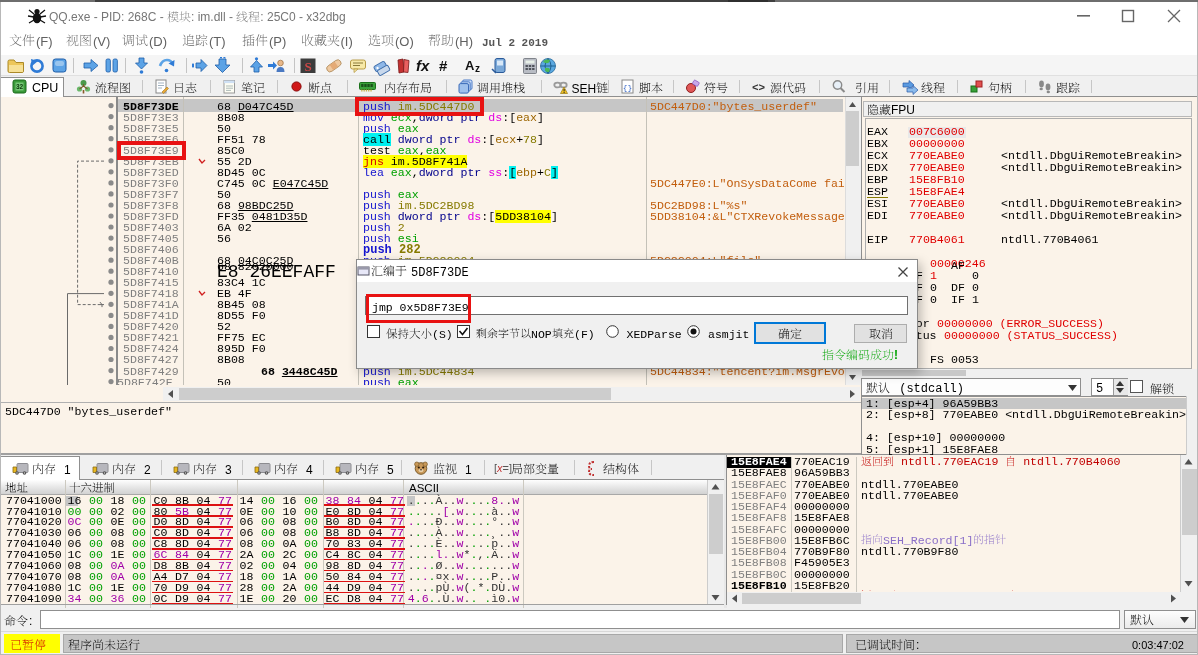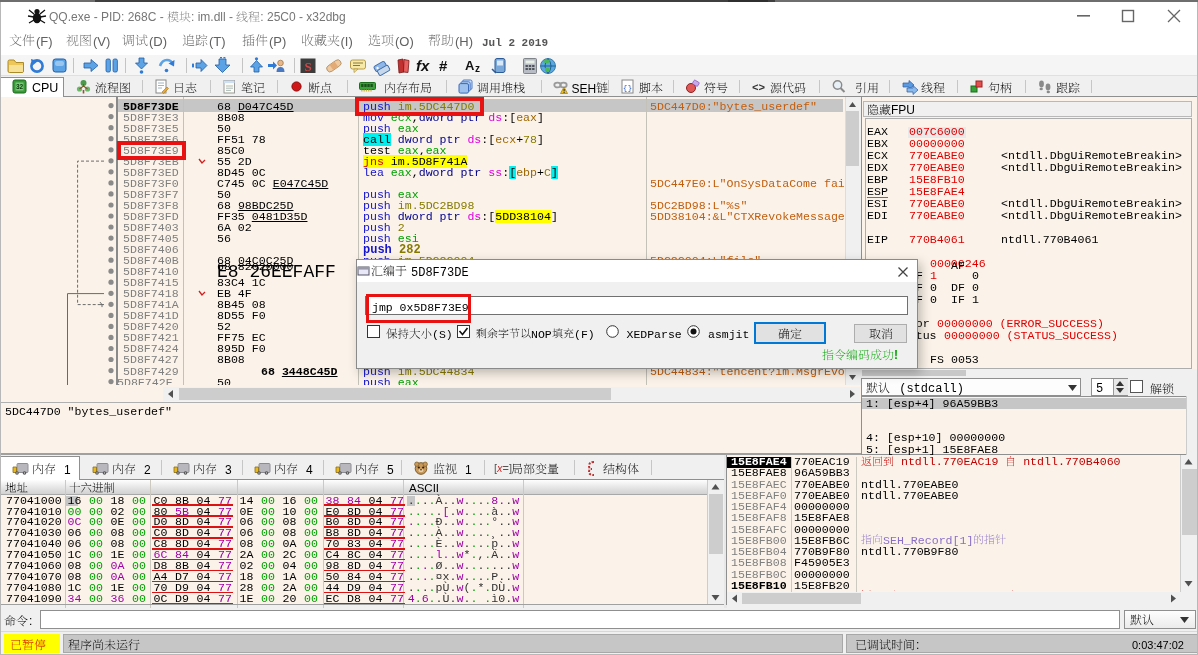--- a/index.html
+++ b/index.html
@@ -751,20 +751,21 @@
     <div style="position:absolute;left:1130px;top:380px;width:13px;height:13px;background:#fff;border:1px solid #555;box-sizing:border-box;"></div>
     <svg class="k" style="left:1150.0px;top:382.7px;width:24.0px;height:12.0px;" viewBox="0 -860 2000 1000">
       <g fill="#000" transform="scale(1,-1)">
         <use href="#g49" x="0"></use>
         <use href="#g50" x="1000"></use>
       </g>
     </svg>
     <div style="position:absolute;left:861.0px;top:396.0px;width:337.0px;height:59.0px;background:#fbf3e9;border:1px solid #8f8f8f;box-sizing:border-box;"></div>
     <div style="position:absolute;left:862.0px;top:397.5px;width:324.0px;height:11.5px;background:#c6c6c6;"></div>
     <div class="fm" style="position:absolute;left:866.0px;top:396.5px;font-size:11.6px;font-weight:normal;color:#000;line-height:14.0px;white-space:pre;">1: [esp+4] 96A59BB3</div>
+    <div class="fm" style="position:absolute;left:866.0px;top:408.0px;font-size:11.6px;font-weight:normal;color:#000;line-height:14.0px;white-space:pre;">2: [esp+8] 770EABE0 &lt;ntdll.DbgUiRemoteBreakin&gt;</div>
     <div class="fm" style="position:absolute;left:866.0px;top:431.0px;font-size:11.6px;font-weight:normal;color:#000;line-height:14.0px;white-space:pre;">4: [esp+10] 00000000</div>
     <div class="fm" style="position:absolute;left:866.0px;top:442.5px;font-size:11.6px;font-weight:normal;color:#000;line-height:14.0px;white-space:pre;">5: [esp+1] 15E8FAE8</div>
     <div style="position:absolute;left:1186.0px;top:396.0px;width:11.0px;height:59.0px;background:#f0f0f0;border-left:1px solid #ccc;"></div>
     <div style="position:absolute;left:0.0px;top:455.0px;width:724.0px;height:153.0px;background:#f0f0f0;"></div>
     <div style="position:absolute;left:0.0px;top:479.0px;width:724.0px;height:1.0px;background:#8f8f8f;"></div>
     <div style="position:absolute;left:0px;top:456px;width:80px;height:24px;background:#fff;border:1px solid #8f8f8f;border-bottom:none;box-sizing:border-box;"></div>
     <svg class="k" style="left:12.0px;top:461.0px;width:17.0px;height:14.0px;" viewBox="0 0 17 14">
       <rect x="5" y="2.5" width="11" height="9" rx="1" fill="#c8c8cc" stroke="#77777c" stroke-width=".8"></rect>
       <path d="M5.5 4 L15.5 4 M5.5 6 L15.5 6 M5.5 8 L15.5 8 M5.5 10 L15.5 10" stroke="#9a9aa0" stroke-width=".7"></path>
       <path d="M1 6 L4.5 6 L4.5 11.5 L1 11.5 Z" fill="#e8b820" stroke="#8a6a10" stroke-width=".8"></path>

